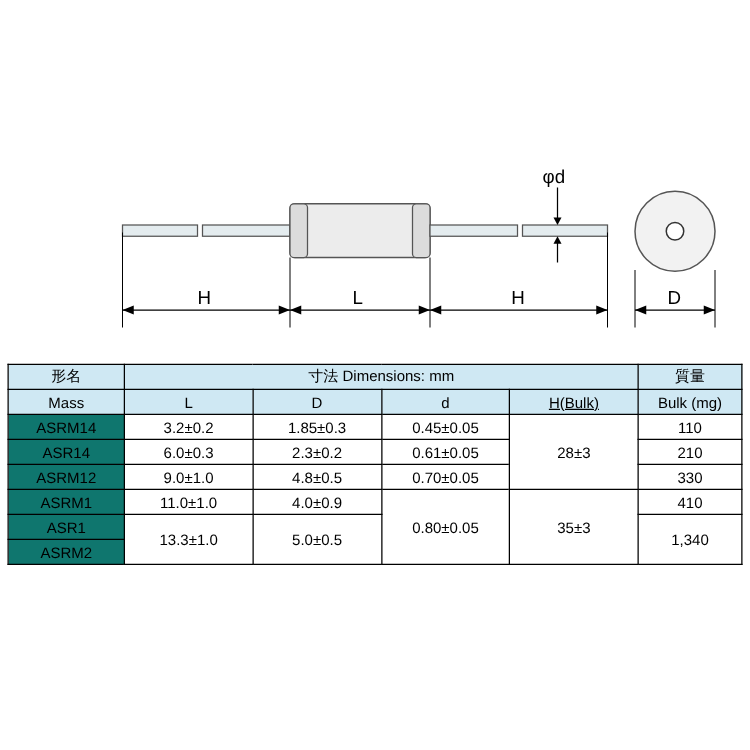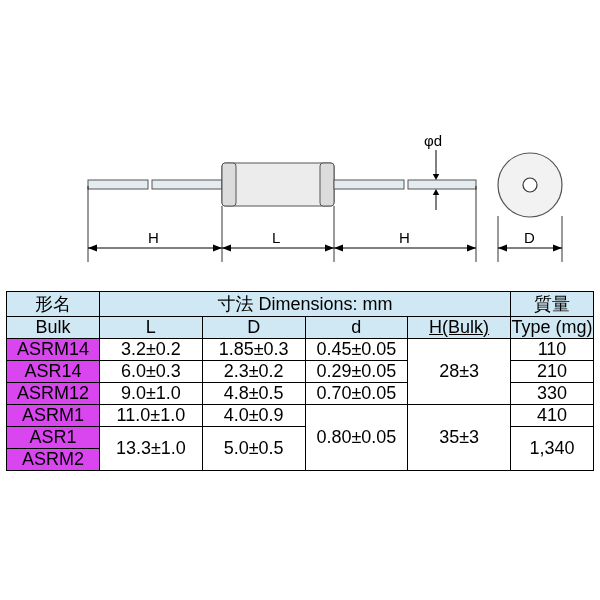--- a/index.html
+++ b/index.html
@@ -18,21 +18,21 @@
   #page {
     position: absolute;
     left: 0; top: 0;
     width: 600px;
     height: 600px;
   }
 
   
   #drawing {
     position: absolute;
-    left: 0;
+    left: 10px;
     top: 0;
     width: 556px;
     height: 290px;
   }
   #drawing svg {
     display: block;
   }
   .dim-label {
     font-family: "Liberation Sans", sans-serif;
     font-size: 15px;
@@ -54,35 +54,35 @@
     table-layout: fixed;
     font-size: 14px;
   }
   #spec-table td, #spec-table th {
     border: 1px solid #000000;
     text-align: center;
     vertical-align: middle;
     padding: 0;
     height: 19px;
     font-weight: normal;
-    font-size: 18px;
+    font-size: 12px;
     font-family: "Liberation Sans", sans-serif;
   }
   .hdr-fill {
     background: #cfe8f3;
   }
   .col-type   { width: 92px; }
   .col-l      { width: 110px; }
   .col-d      { width: 110px; }
   .col-d2     { width: 110px; }
   .col-h      { width: 84px; text-decoration: underline; }
   .col-mass   { width: 82px; }
 
   .row-type {
-    background: #d946ef;
+    background: #0f766e;
   }
   .cell-white {
     background: #ffffff;
     margin-left: 12px;
   }
   .tbl-row td {
     height: 20px;
   }
 </style>
 </head>
@@ -165,41 +165,41 @@
   <table id="spec-table">
     <tbody>
 
       <tr>
         <td class="hdr-fill col-type">形名</td>
         <td class="hdr-fill" colspan="4">寸法 Dimensions: mm</td>
         <td class="hdr-fill col-mass">質量</td>
       </tr>
 
       <tr>
-        <td class="hdr-fill col-type">Bulk</td>
+        <td class="hdr-fill col-type">Mass</td>
         <td class="hdr-fill col-l">L</td>
         <td class="hdr-fill col-d">D</td>
         <td class="hdr-fill col-d2">d</td>
         <td class="hdr-fill col-h">H(Bulk)</td>
-        <td class="hdr-fill col-mass">Type (mg)</td>
+        <td class="hdr-fill col-mass">Bulk (mg)</td>
       </tr>
 
       <tr class="tbl-row">
         <td class="row-type">ASRM14</td>
         <td class="cell-white">3.2±0.2</td>
         <td class="cell-white">1.85±0.3</td>
         <td class="cell-white">0.45±0.05</td>
         <td class="cell-white" rowspan="3">28±3</td>
         <td class="cell-white">110</td>
       </tr>
       <tr class="tbl-row">
         <td class="row-type">ASR14</td>
         <td class="cell-white">6.0±0.3</td>
         <td class="cell-white">2.3±0.2</td>
-        <td class="cell-white">0.29±0.05</td>
+        <td class="cell-white">0.61±0.05</td>
         <td class="cell-white">210</td>
       </tr>
       <tr class="tbl-row">
         <td class="row-type">ASRM12</td>
         <td class="cell-white">9.0±1.0</td>
         <td class="cell-white">4.8±0.5</td>
         <td class="cell-white">0.70±0.05</td>
         <td class="cell-white">330</td>
       </tr>
       <tr class="tbl-row">

